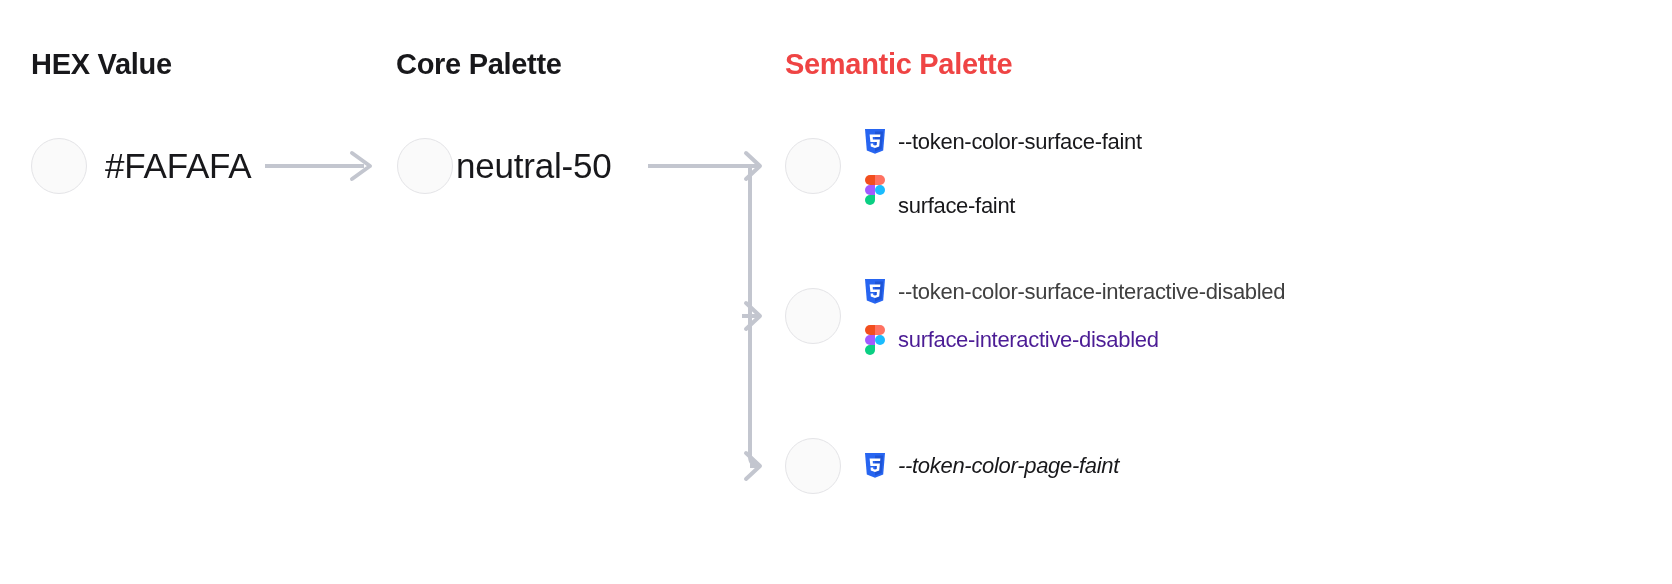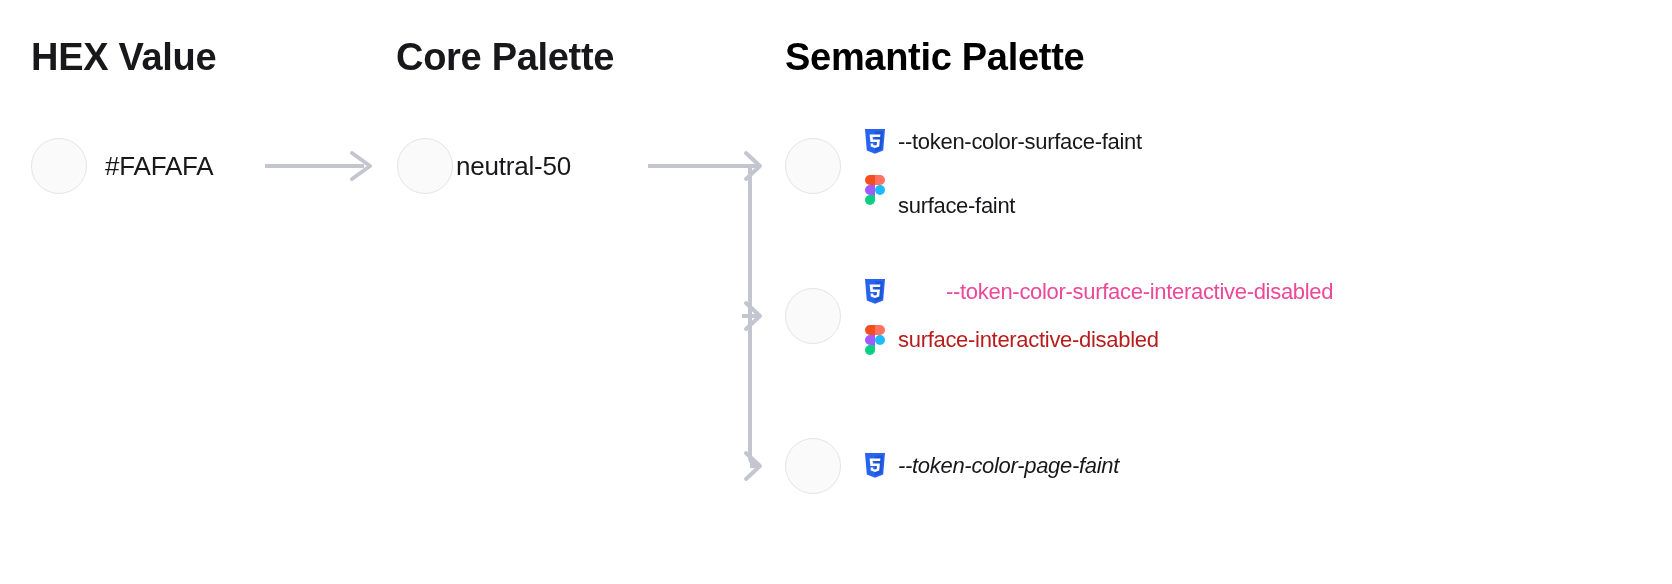--- a/index.html
+++ b/index.html
@@ -15,25 +15,26 @@
   #stage {
     position: relative;
     width: 1672px;
     height: 584px;
     background: #ffffff;
   }
 
   
   .col-heading {
     position: absolute;
-    font-size: 38px;
+    font-size: 29px;
     font-weight: bold;
     color: #18181b;
     letter-spacing: -0.3px;
     white-space: nowrap;
+    margin-top: 12px;
   }
   #heading-hex      { left: 31px;  top: 36px; }
   #heading-core     { left: 396px; top: 36px; }
   #heading-semantic { left: 785px; top: 36px; }
 
   
   .swatch {
     position: absolute;
     width: 56px;
     height: 56px;
@@ -44,21 +45,21 @@
   #swatch-hex  { left: 31px;  top: 138px; }
   #swatch-core { left: 397px; top: 138px; }
   .swatch-semantic { left: 785px; }
   #swatch-semantic-0 { top: 138px; }
   #swatch-semantic-1 { top: 288px; }
   #swatch-semantic-2 { top: 438px; }
 
   
   .value-label {
     position: absolute;
-    font-size: 26px;
+    font-size: 35px;
     font-weight: 400;
     color: #18181b;
     white-space: nowrap;
     line-height: 56px;
     height: 56px;
     letter-spacing: -0.2px;
   }
   #label-hex  { left: 105px; top: 138px; }
   #label-core { left: 456px; top: 138px; }
 
@@ -113,21 +114,21 @@
   }
   .icon-wrap.figma { width: 26px; height: 30px; }
 </style>
 </head>
 <body style="background: rgb(255, 255, 255);">
 
 <div id="stage">
 
   <div class="col-heading" id="heading-hex" style="color: rgb(24, 24, 27);">HEX Value</div>
   <div class="col-heading" id="heading-core" style="color: rgb(24, 24, 27);">Core Palette</div>
-  <div class="col-heading" id="heading-semantic" style="color: #000000;">Semantic Palette</div>
+  <div class="col-heading" id="heading-semantic" style="color: #ef4444;">Semantic Palette</div>
 
   <div class="swatch" id="swatch-hex" style="background: rgb(250, 250, 250); border-color: rgb(228, 228, 231);"></div>
   <div class="swatch" id="swatch-core" style="background: rgb(250, 250, 250); border-color: rgb(228, 228, 231);"></div>
   <div class="swatch swatch-semantic" id="swatch-semantic-0" style="background: rgb(250, 250, 250); border-color: rgb(228, 228, 231);"></div>
   <div class="swatch swatch-semantic" id="swatch-semantic-1" style="background: rgb(250, 250, 250); border-color: rgb(228, 228, 231);"></div>
   <div class="swatch swatch-semantic" id="swatch-semantic-2" style="background: rgb(250, 250, 250); border-color: rgb(228, 228, 231);"></div>
 
   <div class="value-label" id="label-hex" style="color: rgb(24, 24, 27);">#FAFAFA</div>
   <div class="value-label" id="label-core" style="color: rgb(24, 24, 27);">neutral-50</div>
 
@@ -186,33 +187,33 @@
 
   <div class="semantic-row" id="semantic-row-1">
     <div class="token-line">
       <span class="icon-wrap">
         <svg width="24" height="28" viewBox="0 0 24 28" aria-hidden="true">
           <path d="M2 1 L22 1 L20.2 22.4 L12 25.8 L3.8 22.4 Z" fill="#2765F1"></path>
           <path d="M12 3.4 L20.1 3.4 L18.6 20.9 L12 23.6 Z" fill="#1E54D6"></path>
           <path d="M6.6 6.4 L17.4 6.4 L17.1 9.1 L9.7 9.1 L9.9 11.4 L16.9 11.4 L16.2 18.6 L12 19.9 L7.8 18.6 L7.6 15.6 L10.2 15.6 L10.3 17.1 L12 17.6 L13.7 17.1 L13.9 13.9 L7.4 13.9 Z" fill="#FFFFFF"></path>
         </svg>
       </span>
-      <span class="token-text" style="color: #ec4899; margin-left: 48px;">--token-color-surface-interactive-disabled</span>
+      <span class="token-text" style="color: #404040;">--token-color-surface-interactive-disabled</span>
     </div>
     <div class="token-line">
       <span class="icon-wrap figma">
         <svg width="20" height="30" viewBox="0 0 20 30" aria-hidden="true">
           <path d="M5 0 H10 V10 H5 A5 5 0 0 1 5 0 Z" fill="#F24E1E"></path>
           <path d="M10 0 H15 A5 5 0 0 1 15 10 H10 Z" fill="#FF7262"></path>
           <path d="M5 10 H10 V20 H5 A5 5 0 0 1 5 10 Z" fill="#A259FF"></path>
           <circle cx="15" cy="15" r="5" fill="#1ABCFE"></circle>
           <path d="M5 20 H10 V25 A5 5 0 1 1 5 20 Z" fill="#0ACF83"></path>
         </svg>
       </span>
-      <span class="token-text" style="color: #b91c1c;">surface-interactive-disabled</span>
+      <span class="token-text" style="color: #4c1d95;">surface-interactive-disabled</span>
     </div>
   </div>
 
   <div class="semantic-row" id="semantic-row-2">
     <div class="token-line">
       <span class="icon-wrap">
         <svg width="24" height="28" viewBox="0 0 24 28" aria-hidden="true">
           <path d="M2 1 L22 1 L20.2 22.4 L12 25.8 L3.8 22.4 Z" fill="#2765F1"></path>
           <path d="M12 3.4 L20.1 3.4 L18.6 20.9 L12 23.6 Z" fill="#1E54D6"></path>
           <path d="M6.6 6.4 L17.4 6.4 L17.1 9.1 L9.7 9.1 L9.9 11.4 L16.9 11.4 L16.2 18.6 L12 19.9 L7.8 18.6 L7.6 15.6 L10.2 15.6 L10.3 17.1 L12 17.6 L13.7 17.1 L13.9 13.9 L7.4 13.9 Z" fill="#FFFFFF"></path>

